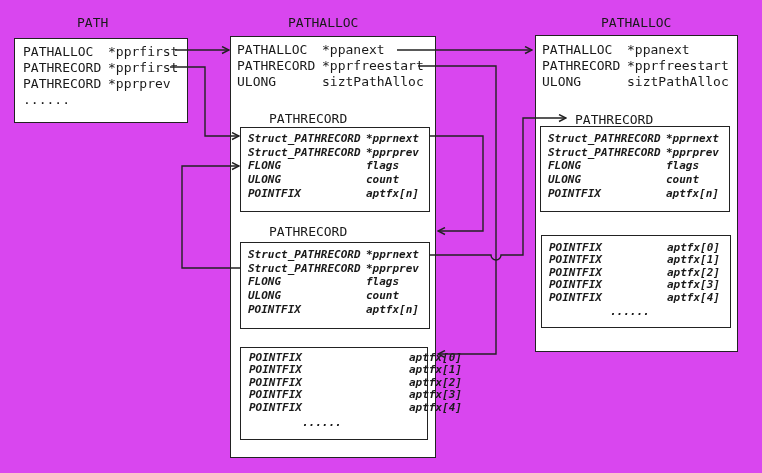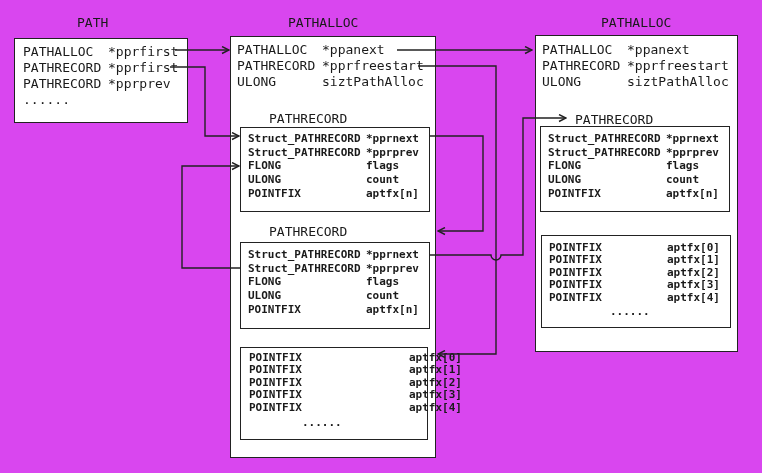--- a/index.html
+++ b/index.html
@@ -2,21 +2,21 @@
 <html><head>
 <meta charset="utf-8">
 <style>
   html,body{margin:0;padding:0;background:#ffffff;}
   .canvas{
     position:relative;width:762px;height:473px;background:#d946ef;
     font-family:"DejaVu Sans Mono","Liberation Mono",monospace;
     color:#1a1a1a;overflow:hidden;
   }
   .box{position:absolute;box-sizing:border-box;border:1.6px solid #222;background:#fff;}
-  .inner{border-width:1.3px;}
+  .inner{border-width:1.3px;font-style:italic;}
   .title{position:absolute;font-size:13px;white-space:pre;}
   .rows13{font-size:13px;line-height:16px;}
   .rows11{font-size:11px;line-height:13.5px;font-weight:bold;}
   .rowspf{font-size:11px;line-height:12.4px;font-weight:bold;}
   .frow{display:flex;white-space:pre;}
   .t{flex:0 0 auto;}
   .t85{width:85px;} .t118a{width:118px;} .t160{width:160px;} .t118b{width:118px;}
   .n{flex:0 0 auto;}
   .ellipsis{white-space:pre;}
   .wires{position:absolute;left:0;top:0;width:762px;height:473px;pointer-events:none;}

